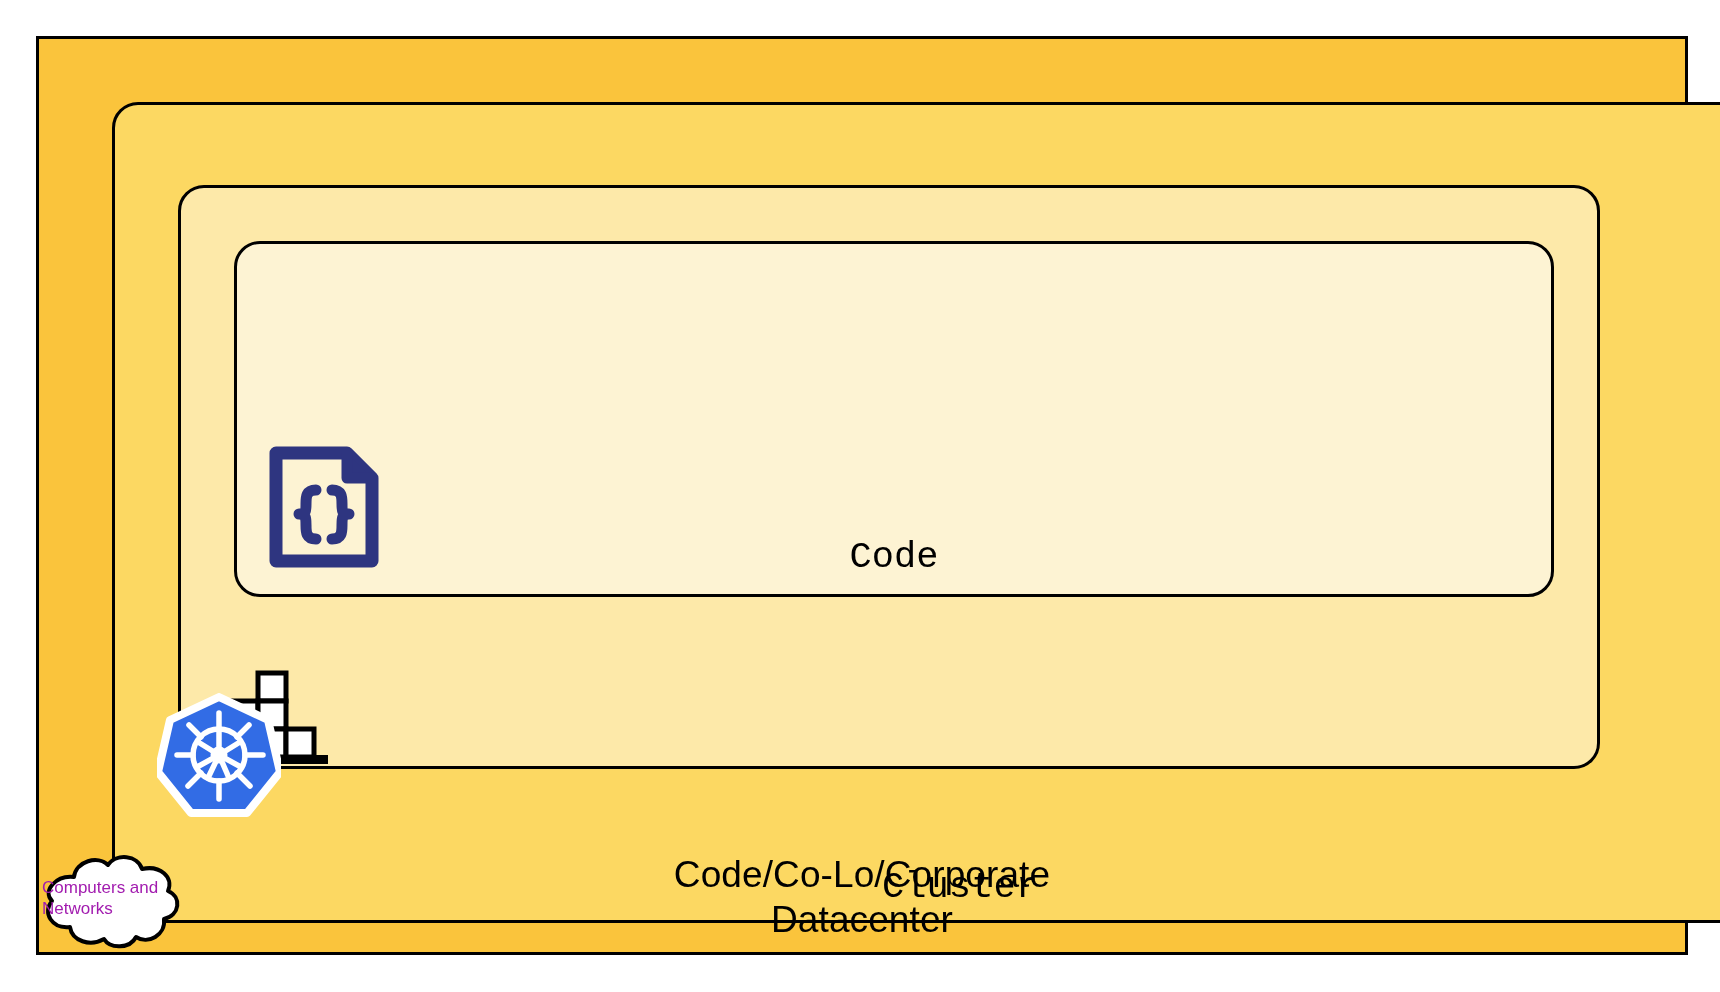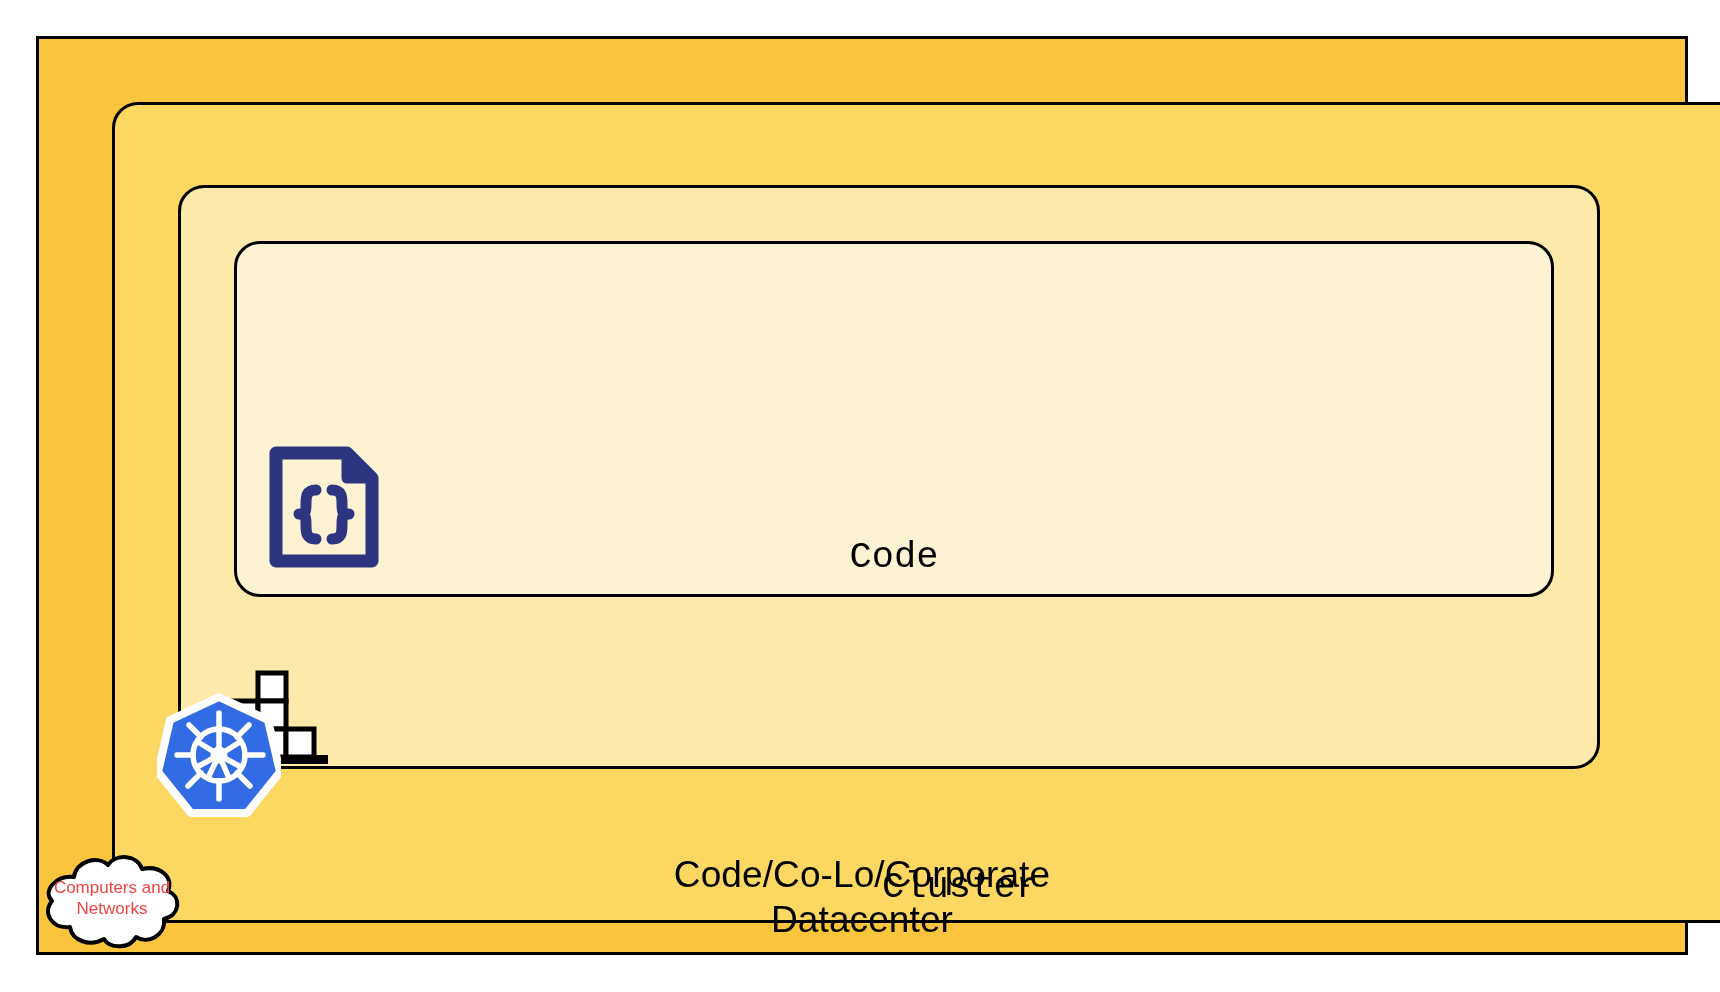--- a/index.html
+++ b/index.html
@@ -140,24 +140,23 @@
   }
   #cloud-callout svg {
     display: block;
     overflow: visible;
   }
   #cloud-text {
     position: absolute;
     left: 6px;
     top: 26px;
     width: 140px;
-    text-align: center;
     font-size: 17px;
     line-height: 1.25;
-    color: #ef4444;
+    color: #a21caf;
     white-space: pre-line;
     pointer-events: none;
   }
 </style>
 </head>
 <body>
 
 <div id="stage">
 
   <div class="layer" id="layer-datacenter">

